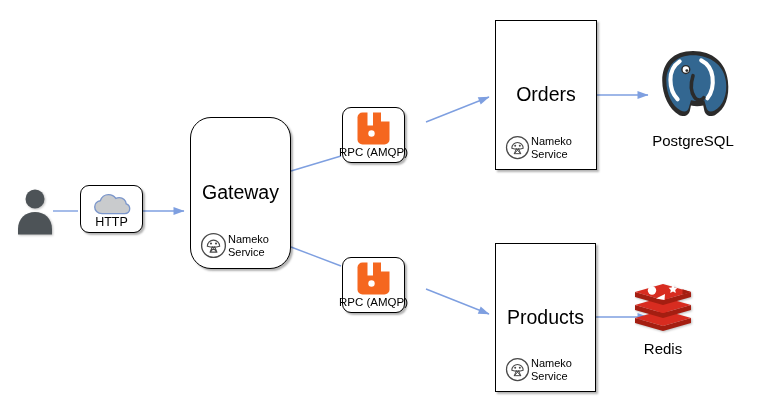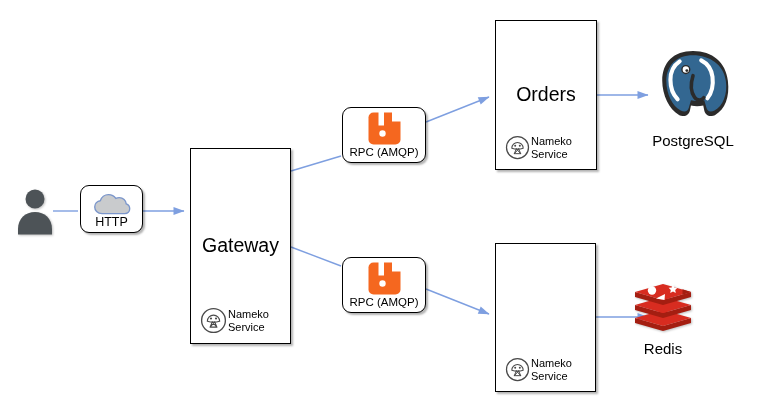--- a/index.html
+++ b/index.html
@@ -26,21 +26,21 @@
 
   .rounded-box {
     background:#fff; border:1.7px solid #000; border-radius:9px;
     box-shadow:2px 2px 2px rgba(0,0,0,0.30);
     box-sizing:border-box; display:flex; flex-direction:column; align-items:center;
   }
   .http-box { left:80px; top:185px; width:63px; height:48px; justify-content:center; }
   .http-box svg { margin-top:4px; }
   .http-label { font-size:12.5px; margin-top:-1px; }
 
-  .rpc-box { width:84px; height:56px; justify-content:flex-start; }
+  .rpc-box { width:63px; height:56px; justify-content:flex-start; }
   .rpc-box svg { margin-top:4px; }
   .rpc-label { font-size:11.5px; margin-top:1px; white-space:nowrap; }
 
   .db-node { display:flex; flex-direction:column; align-items:center; }
   .db-label { font-size:15px; margin-top:4px; white-space:nowrap; }
 
   .icon-shadow { filter:drop-shadow(1.5px 1.5px 1px rgba(0,0,0,0.25)); }
 </style>
 </head>
 <body>
@@ -70,21 +70,21 @@
     </svg>
   </div>
 
   <div class="node rounded-box http-box">
     <svg width="38" height="23" viewBox="0 0 44 26">
       <path d="M10.5,23.5 C5,23.5 2,19.5 2,15.8 C2,12 4.8,9 8.6,8.6 C9.6,4.2 13.6,1.5 18,1.5 C21.5,1.5 24.6,3.2 26.4,6 C27.6,5.3 29,5 30.5,5 C34.8,5 38.2,8.2 38.5,12.3 C41.1,13.2 42.5,15.6 42.5,18 C42.5,21 40.2,23.5 36.8,23.5 Z" stroke-width="1.6" stroke-linejoin="round" fill="#C9CBCD" stroke="#7B96CB"></path>
     </svg>
     <div class="http-label">HTTP</div>
   </div>
 
-  <div class="node service-box" style="left:190px; top:148px; width:101px; height:196px;">
+  <div class="node service-box" style="left:190px; top:117px; width:101px; height:152px;border-radius:21px;">
     <div class="service-title">Gateway</div>
     <div class="nameko-row">
       <svg width="27" height="27" viewBox="0 0 30 30">
         <circle cx="15" cy="15" r="13.2" fill="#fff" stroke-width="1.5" stroke="#4A4A4A"></circle>
         <path d="M8.2,15.8 A6.8,6.8 0 0 1 21.8,15.8 Q15,18 8.2,15.8 Z" fill="none" stroke-width="1.3" stroke="#4A4A4A"></path>
         <circle cx="12.2" cy="12.8" r="1.2" fill="#4A4A4A"></circle>
         <circle cx="17.8" cy="12.8" r="1.2" fill="#4A4A4A"></circle>
         <path d="M13.6,16.6 L11.2,22.4 M16.4,16.6 L18.8,22.4 M11.2,22.4 H18.8 M13.6,16.6 L18.6,22.2 M16.4,16.6 L11.4,22.2" fill="none" stroke-width="1.2" stroke-linecap="round" stroke="#4A4A4A"></path>
       </svg>
       <div class="nameko-label">Nameko Service</div>
@@ -119,20 +119,21 @@
         <path d="M8.2,15.8 A6.8,6.8 0 0 1 21.8,15.8 Q15,18 8.2,15.8 Z" fill="none" stroke-width="1.3" stroke="#4A4A4A"></path>
         <circle cx="12.2" cy="12.8" r="1.2" fill="#4A4A4A"></circle>
         <circle cx="17.8" cy="12.8" r="1.2" fill="#4A4A4A"></circle>
         <path d="M13.6,16.6 L11.2,22.4 M16.4,16.6 L18.8,22.4 M11.2,22.4 H18.8 M13.6,16.6 L18.6,22.2 M16.4,16.6 L11.4,22.2" fill="none" stroke-width="1.2" stroke-linecap="round" stroke="#4A4A4A"></path>
       </svg>
       <div class="nameko-label">Nameko Service</div>
     </div>
   </div>
 
   <div class="node service-box" style="left:495px; top:243px; width:101px; height:149px;">
+    <div class="service-title">Products</div>
     <div class="nameko-row">
       <svg width="25" height="25" viewBox="0 0 30 30">
         <circle cx="15" cy="15" r="13.2" fill="#fff" stroke-width="1.5" stroke="#4A4A4A"></circle>
         <path d="M8.2,15.8 A6.8,6.8 0 0 1 21.8,15.8 Q15,18 8.2,15.8 Z" fill="none" stroke-width="1.3" stroke="#4A4A4A"></path>
         <circle cx="12.2" cy="12.8" r="1.2" fill="#4A4A4A"></circle>
         <circle cx="17.8" cy="12.8" r="1.2" fill="#4A4A4A"></circle>
         <path d="M13.6,16.6 L11.2,22.4 M16.4,16.6 L18.8,22.4 M11.2,22.4 H18.8 M13.6,16.6 L18.6,22.2 M16.4,16.6 L11.4,22.2" fill="none" stroke-width="1.2" stroke-linecap="round" stroke="#4A4A4A"></path>
       </svg>
       <div class="nameko-label">Nameko Service</div>
     </div>

